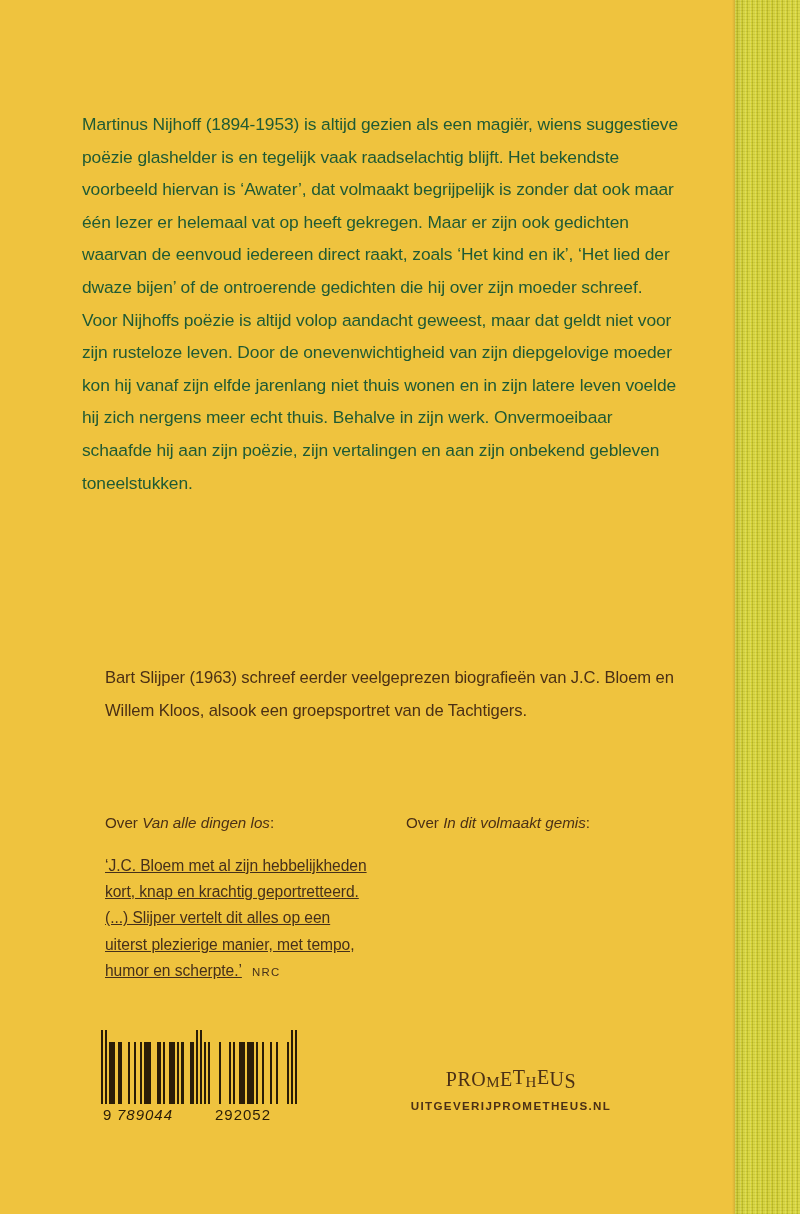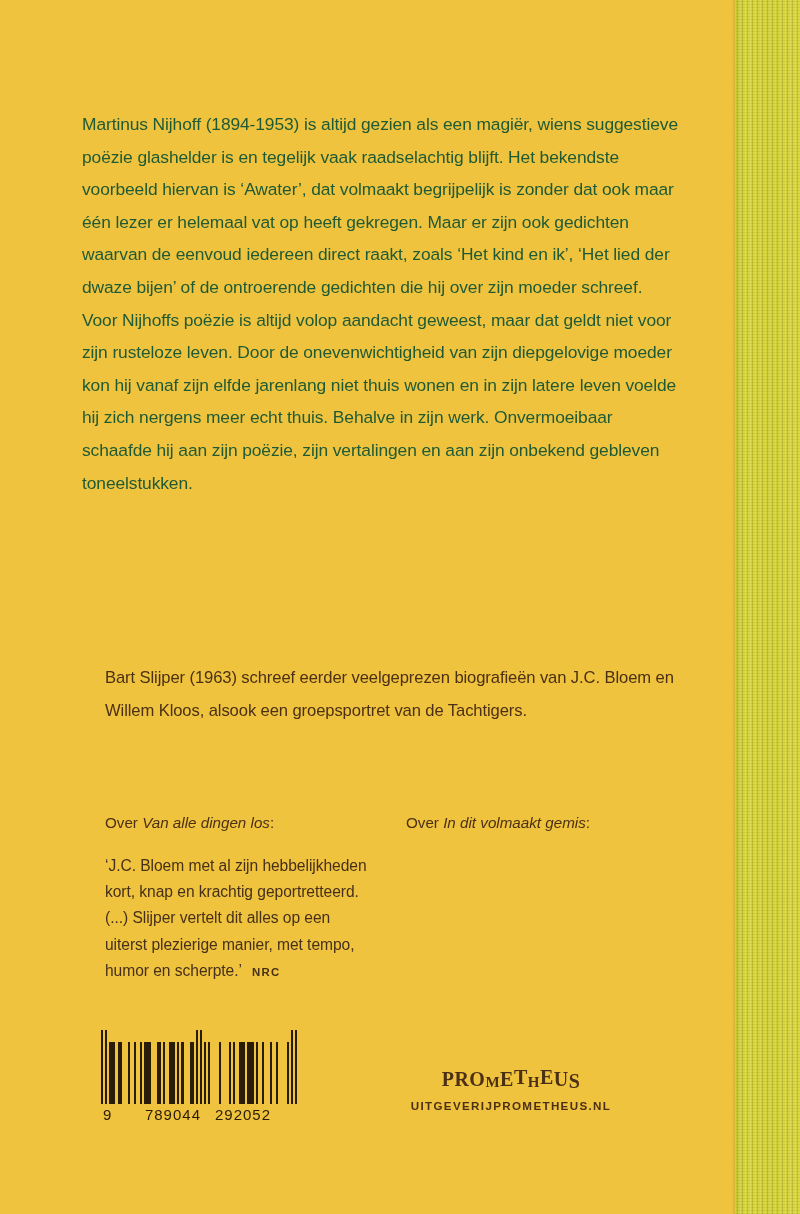--- a/index.html
+++ b/index.html
@@ -108,25 +108,25 @@
     margin-bottom: 20px;
     white-space: nowrap;
   }
   .quote-head .title { font-style: italic; }
   .quote-body {
     color: #46301A;
     font-size: 15.6px;
     line-height: 26.2px;
     letter-spacing: -0.05px;
   }
-  .quote-body p { margin: 0; display: inline; }
+  .quote-body p { margin: 0; display: inline; text-decoration: underline; }
   .source {
     font-size: 11.4px;
     letter-spacing: 1.3px;
-    font-weight: 700;
+    font-weight: 400;
     color: #46301A;
     white-space: nowrap;
   }
   .source.inline { margin-left: 10px; }
   .source.block { display: block; margin-top: 3px; }
 
   
   .barcode-wrap {
     position: absolute;
     left: 19px;
@@ -146,37 +146,37 @@
   .barcode-digits {
     margin-top: 2px;
     display: flex;
     font-family: "Liberation Sans", sans-serif;
     font-size: 15px;
     color: #2A1D07;
     letter-spacing: 1px;
     padding-left: 2px;
   }
   .barcode-digits .d1 { width: 14px; }
-  .barcode-digits .d-left { width: 84px; text-align: right; }
+  .barcode-digits .d-left { width: 84px; text-align: left; font-style: italic; }
   .barcode-digits .d-right { width: 84px; text-align: center; }
 
   
   .publisher {
     position: absolute;
     left: 314px;
     top: 1068px;
     width: 230px;
     text-align: center;
   }
   .pub-logo {
     color: #4B3015;
     font-size: 20px;
     letter-spacing: 0.5px;
     font-family: "Liberation Serif", serif;
-    font-weight: 700;
+    font-weight: 400;
     white-space: nowrap;
   }
   .pub-logo span { display: inline-block; }
   .pub-logo .up   { transform: translateY(-2px); }
   .pub-logo .down { transform: translateY(2px); }
   .pub-logo .sm   { font-size: 15px; transform: translateY(1px); }
   .pub-url {
     margin-top: 8px;
     color: #4B3015;
     font-size: 11.6px;

